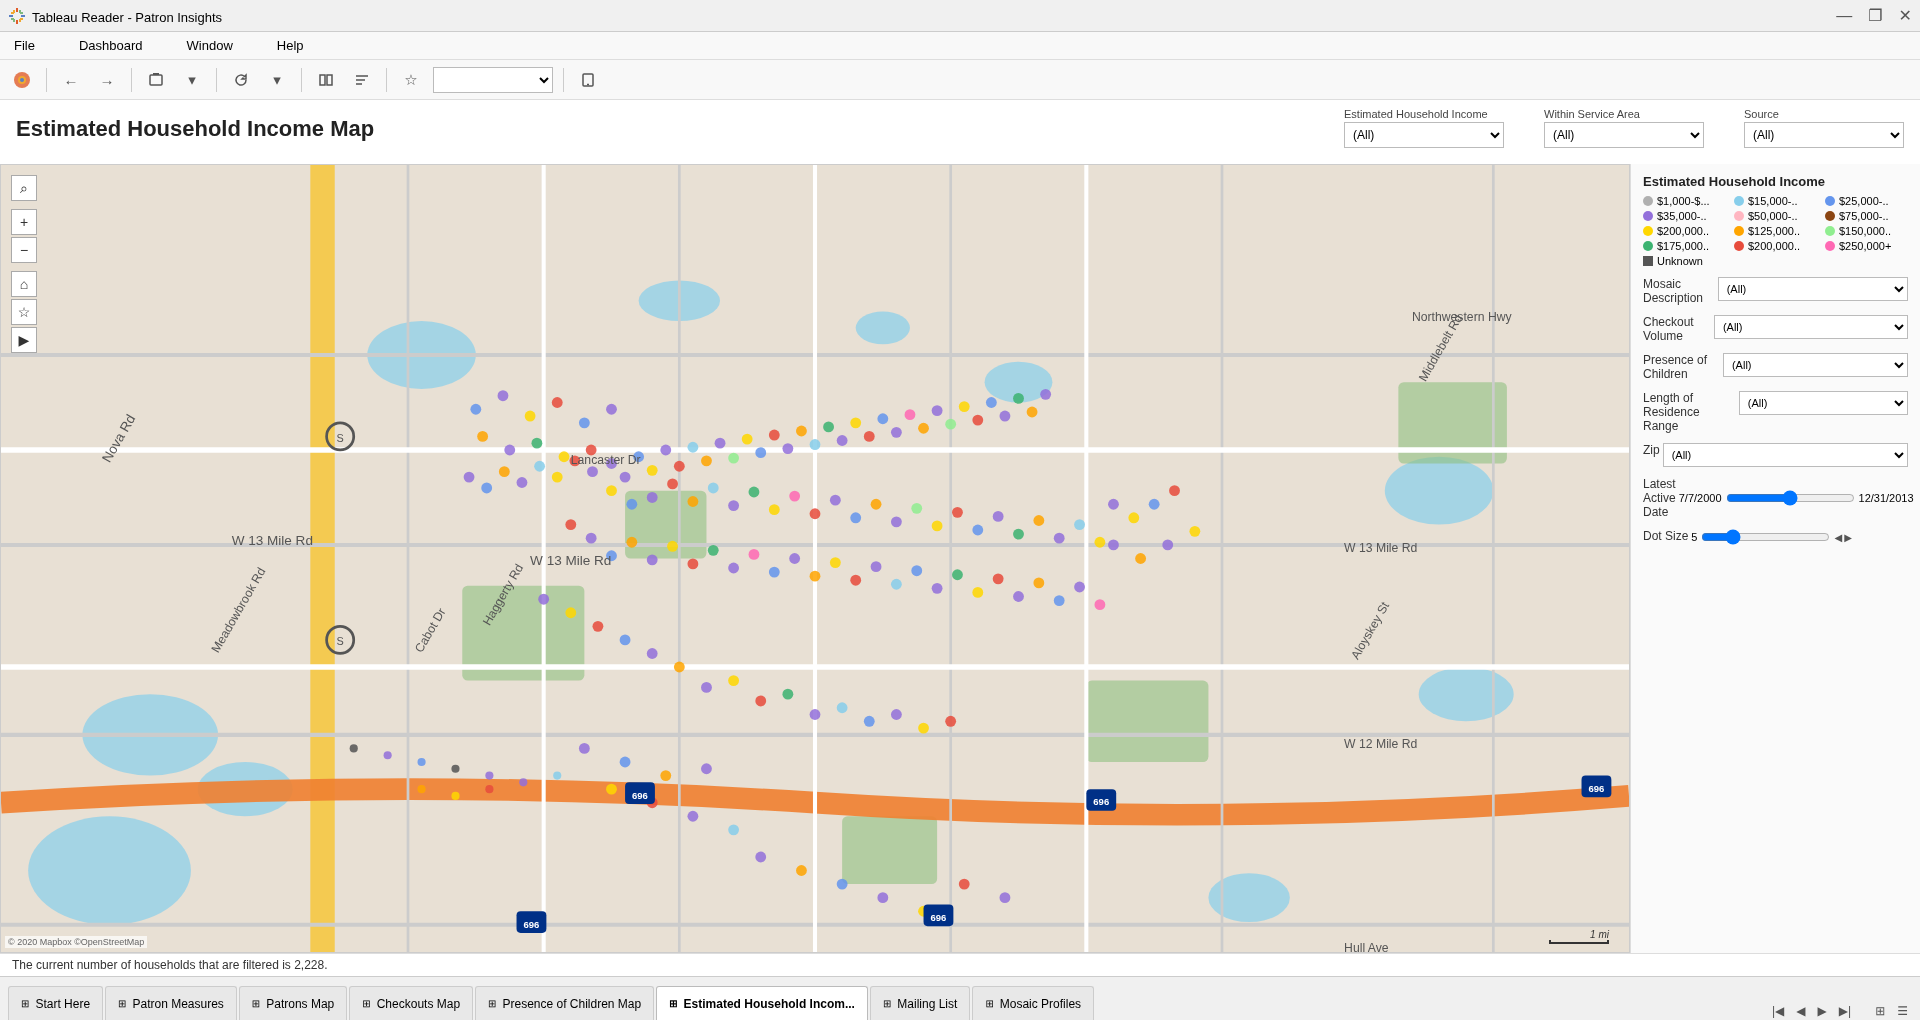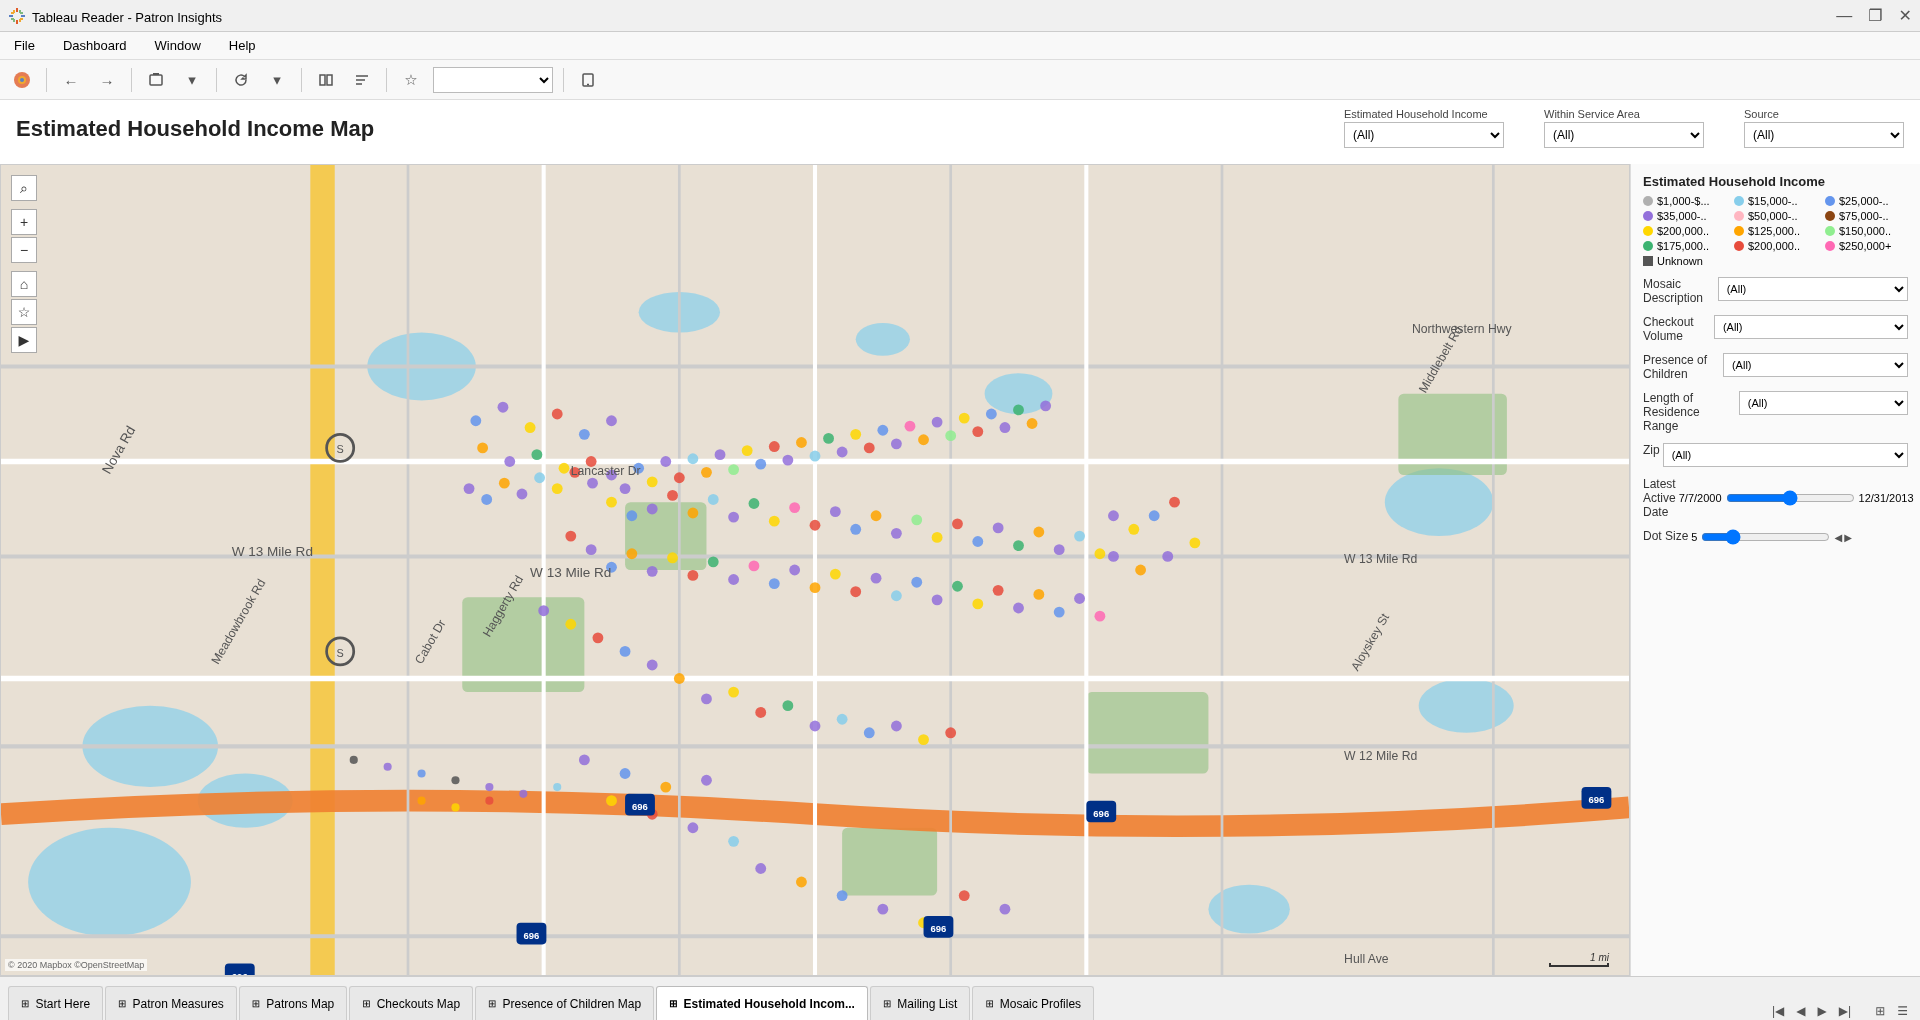--- a/index.html
+++ b/index.html
@@ -20,21 +20,21 @@
     #titlebar-right { display: flex; align-items: center; gap: 16px; font-size: 16px; color: #555; }
     #titlebar-right span { cursor: pointer; }
 
     
     #menubar {
       height: 28px;
       background: #f8f8f8;
       display: flex;
       align-items: center;
       padding: 0 8px;
-      gap: 16px;
+      gap: 32px;
       border-bottom: 1px solid #ddd;
       font-size: 13px;
     }
     #menubar span { cursor: pointer; padding: 2px 6px; }
 
     
     #toolbar {
       height: 40px;
       background: #f8f8f8;
       display: flex;
@@ -736,20 +736,23 @@
           <div class="range-arrows">
             <span>◀</span>
             <span>▶</span>
           </div>
         </div>
       </div>
 
     </div>
   </div>
 
+  <div id="map-status">
+    <span>The current number of households that are filtered is 2,228.</span>
+  </div>
 
 </div>
 
 <div id="bottom-tabs">
   <div class="tab">
     <span class="tab-icon">⊞</span>
     <span>Start Here</span>
   </div>
   <div class="tab">
     <span class="tab-icon">⊞</span>

